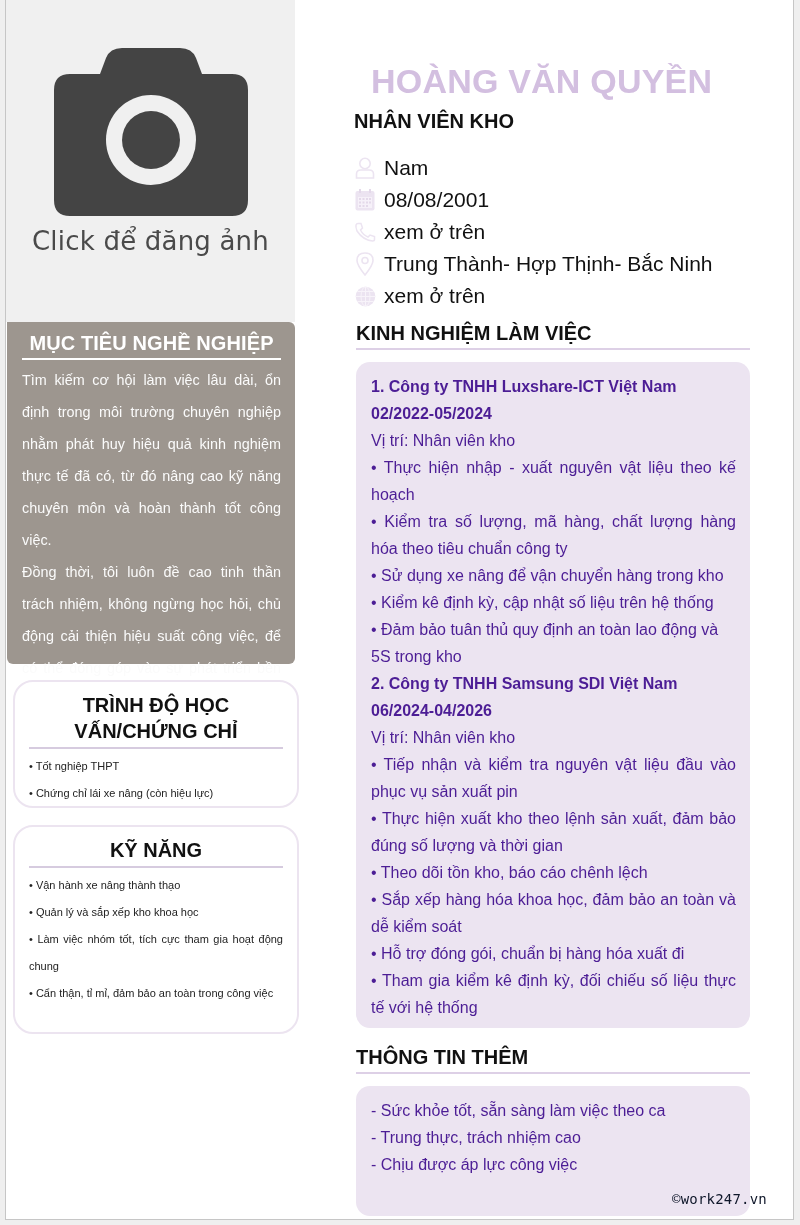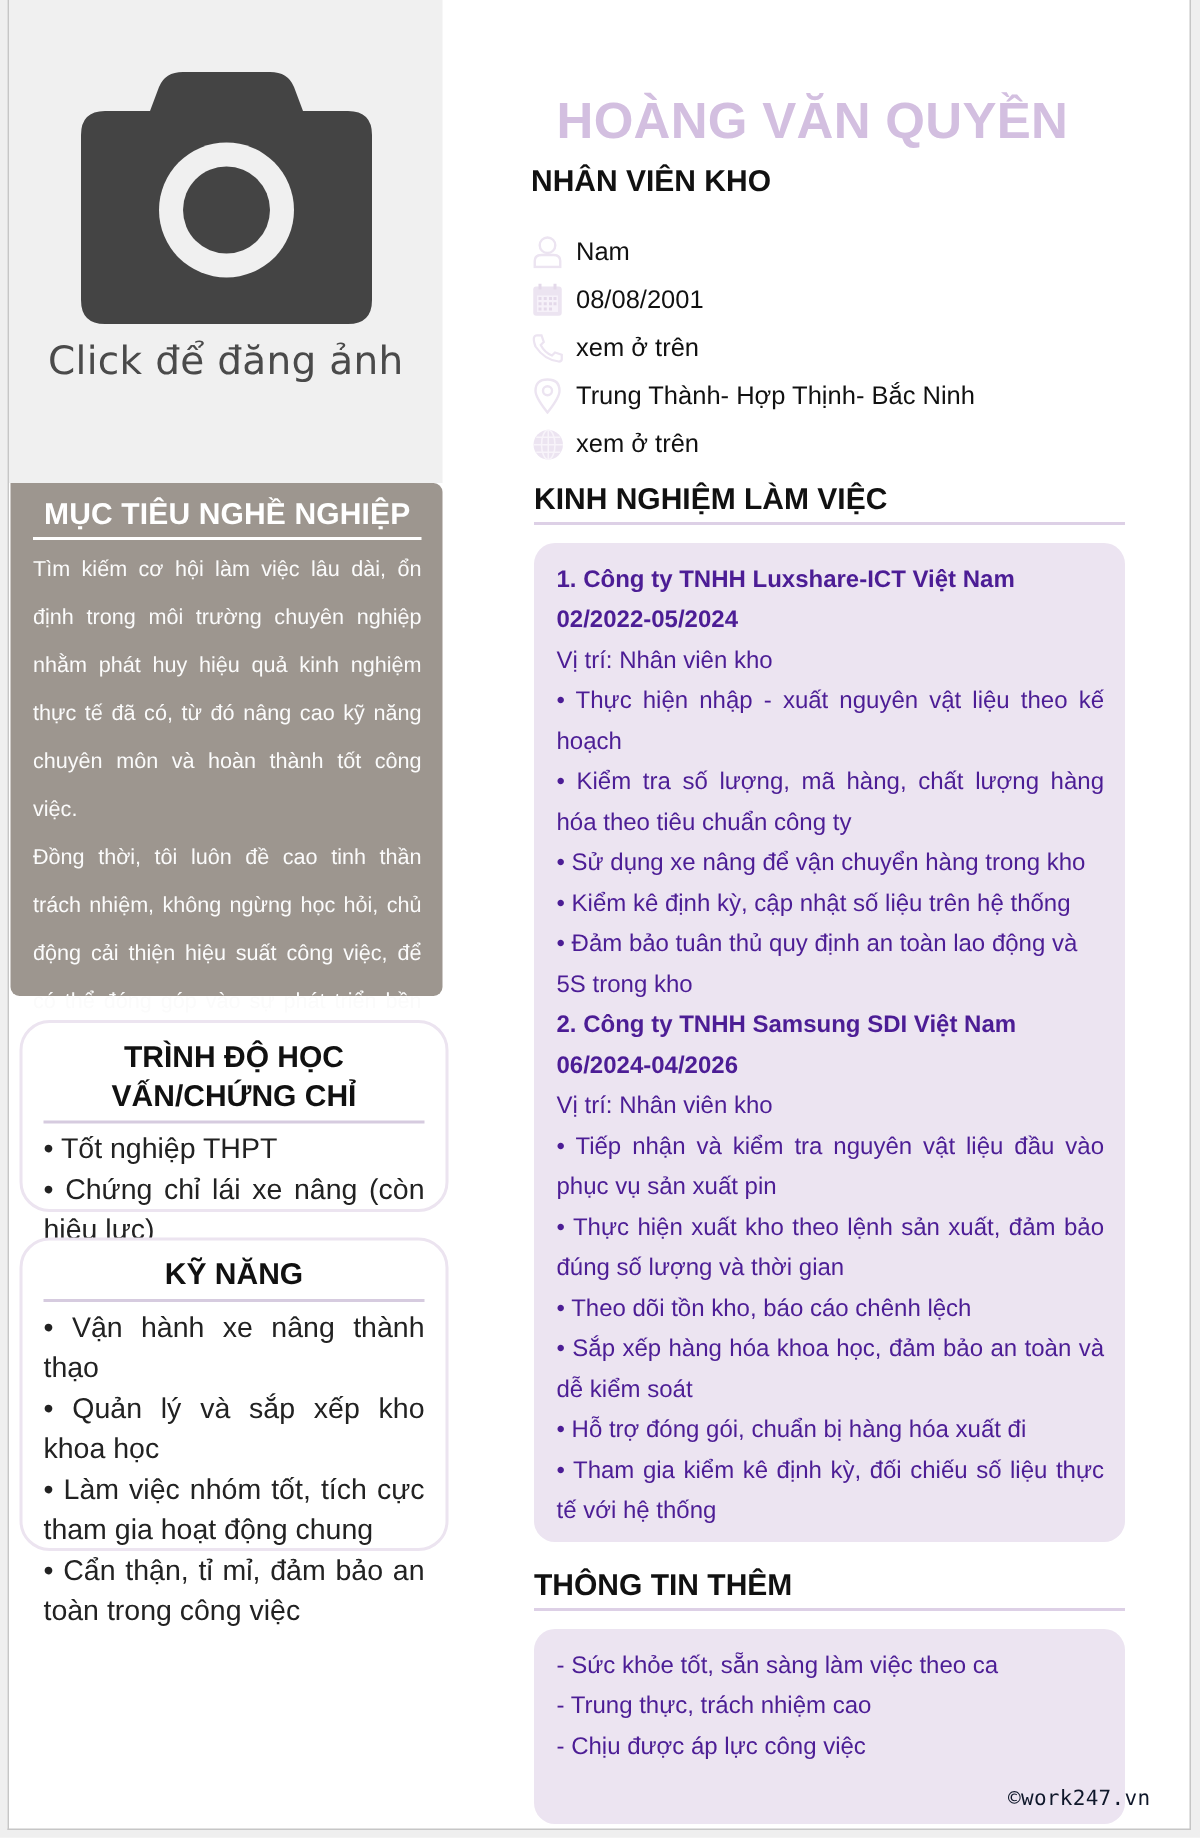--- a/index.html
+++ b/index.html
@@ -38,35 +38,35 @@
   }
 
   .card {
     position: absolute; left: 7px; width: 286px; background: #fff;
     border: 2px solid #ece4f0; border-radius: 20px; padding: 10px 14px 6px 14px;
   }
   .card h2 {
     font-size: 20px; font-weight: bold; text-align: center; color: #111; line-height: 26px;
     padding-bottom: 3px; border-bottom: 2px solid #d6cbdf; margin-bottom: 4px;
   }
-  .card p { font-size: 19px; line-height: 27px; color: #222; text-align: justify; }
+  .card p { font-size: 11px; line-height: 27px; color: #222; text-align: justify; }
   .edu { top: 680px; height: 128px; }
   .skills { top: 825px; height: 209px; }
 
   
   .right { position: absolute; left: 348px; top: 0; width: 400px; }
   .name {
     position: absolute; left: 17px; top: 50px; font-size: 34px; font-weight: bold; color: #d3bfe0;
     letter-spacing: 0.2px; white-space: nowrap; margin-top: 12px;
   }
   .title {
     position: absolute; left: 0; top: 110px; font-size: 20px; font-weight: bold; color: #111; white-space: nowrap; text-align: right;
   }
   .info { position: absolute; left: 0; top: 152px; width: 400px; }
-  .info-row { height: 32px; display: flex; align-items: center; font-size: 17px; color: #111; }
+  .info-row { height: 32px; display: flex; align-items: center; font-size: 21px; color: #111; }
   .info-row .ico { width: 22px; height: 22px; margin-right: 8px; display: inline-flex; align-items: center; justify-content: center; }
   .info-row .ico svg { display: block; }
 
   .sec-title {
     position: absolute; left: 2px; width: 394px; font-size: 20px; font-weight: bold; color: #111;
     padding-bottom: 3px; border-bottom: 2px solid #ddd0e6; white-space: nowrap;
   }
   .exp-title { top: 322px; }
   .more-title { top: 1046px; }
 

